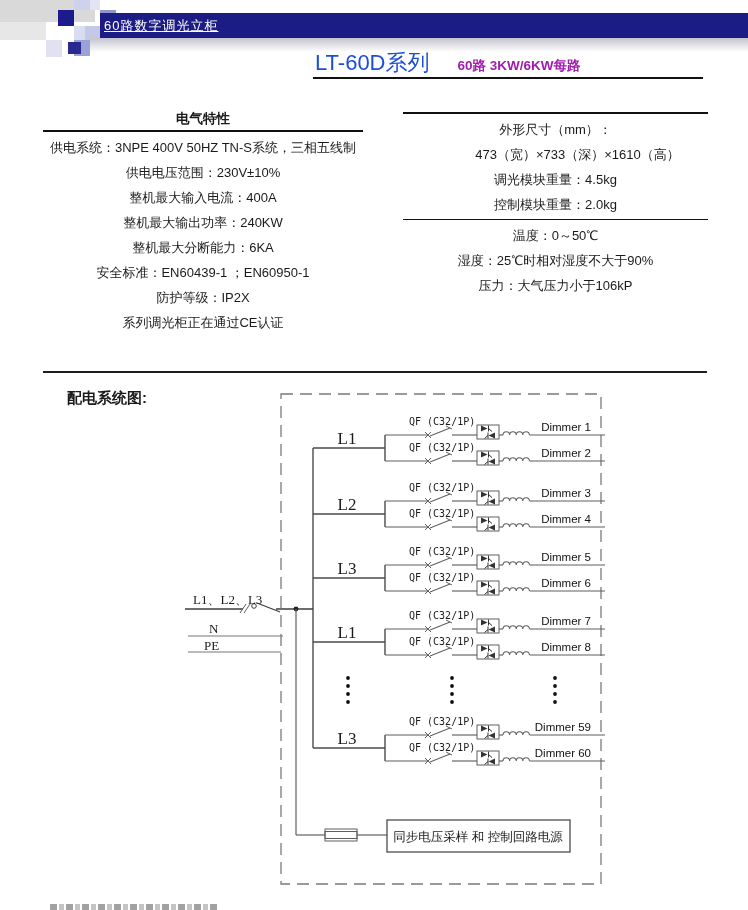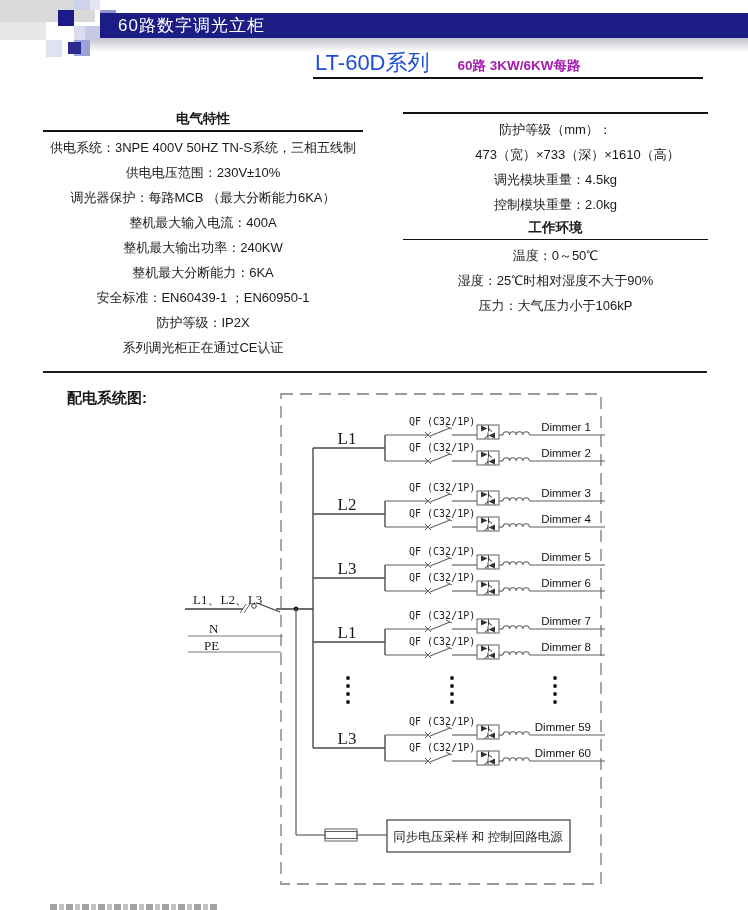--- a/index.html
+++ b/index.html
@@ -6,21 +6,21 @@
   body{
     width:748px;height:910px;position:relative;background:#ffffff;
     font-family:"Liberation Sans", sans-serif;color:#1a1a1a;overflow:hidden;
   }
   
   .mosaic-sq{position:absolute;}
   .topbar{
     position:absolute;left:100px;top:13px;width:648px;height:25px;
     background:#1c1c85;color:#ffffff;display:flex;align-items:center;
   }
-  .topbar span{font-size:17px;letter-spacing:1px;padding-left:18px;}
+  .topbar span{font-size:13px;letter-spacing:1px;padding-left:4px;text-decoration:underline;}
   .topbar-fade{
     position:absolute;left:90px;top:38px;width:658px;height:14px;
     background:linear-gradient(#c3c3cf,#ffffff);
   }
   .series-line{position:absolute;left:315px;top:48px;width:400px;}
   .series-title{font-size:22px;color:#1d4ed8;font-weight:500;}
   .series-sub{font-size:13.5px;color:#a21caf;font-weight:bold;margin-left:28px;}
   .series-underline{
     position:absolute;left:313px;top:77px;width:390px;height:2px;background:#111;
   }
@@ -73,36 +73,34 @@
 <div class="series-line">
   <span class="series-title">LT-60D系列</span><span class="series-sub">60路  3KW/6KW每路</span>
 </div>
 <div class="series-underline"></div>
 
 <div class="spec-col left">
   <div class="spec-heading">电气特性</div>
   <div class="heading-rule"></div>
   <div class="spec-item">供电系统：3NPE 400V 50HZ TN-S系统，三相五线制</div>
   <div class="spec-item">供电电压范围：230V±10%</div>
-  <div class="spec-item">调光器保护：每路MCB （最大分断能力6KA）</div>
   <div class="spec-item">整机最大输入电流：400A</div>
   <div class="spec-item">整机最大输出功率：240KW</div>
   <div class="spec-item">整机最大分断能力：6KA</div>
   <div class="spec-item">安全标准：EN60439-1 ；EN60950-1</div>
   <div class="spec-item">防护等级：IP2X</div>
   <div class="spec-item">系列调光柜正在通过CE认证</div>
 </div>
 
 <div class="spec-col right">
   <div class="heading-rule"></div>
-  <div class="spec-item">防护等级（mm）：</div>
+  <div class="spec-item">外形尺寸（mm）：</div>
   <div class="spec-item indent">473（宽）×733（深）×1610（高）</div>
   <div class="spec-item">调光模块重量：4.5kg</div>
   <div class="spec-item">控制模块重量：2.0kg</div>
-  <div class="spec-heading env-heading">工作环境</div>
   <div class="heading-rule"></div>
   <div class="spec-item">温度：0～50℃</div>
   <div class="spec-item">湿度：25℃时相对湿度不大于90%</div>
   <div class="spec-item">压力：大气压力小于106kP</div>
 </div>
 
 <div class="section-rule"></div>
 <div class="diagram-title">配电系统图:</div>
 
 <svg id="diagram-svg" width="748" height="540" viewBox="0 370 748 540" xmlns="http://www.w3.org/2000/svg">

